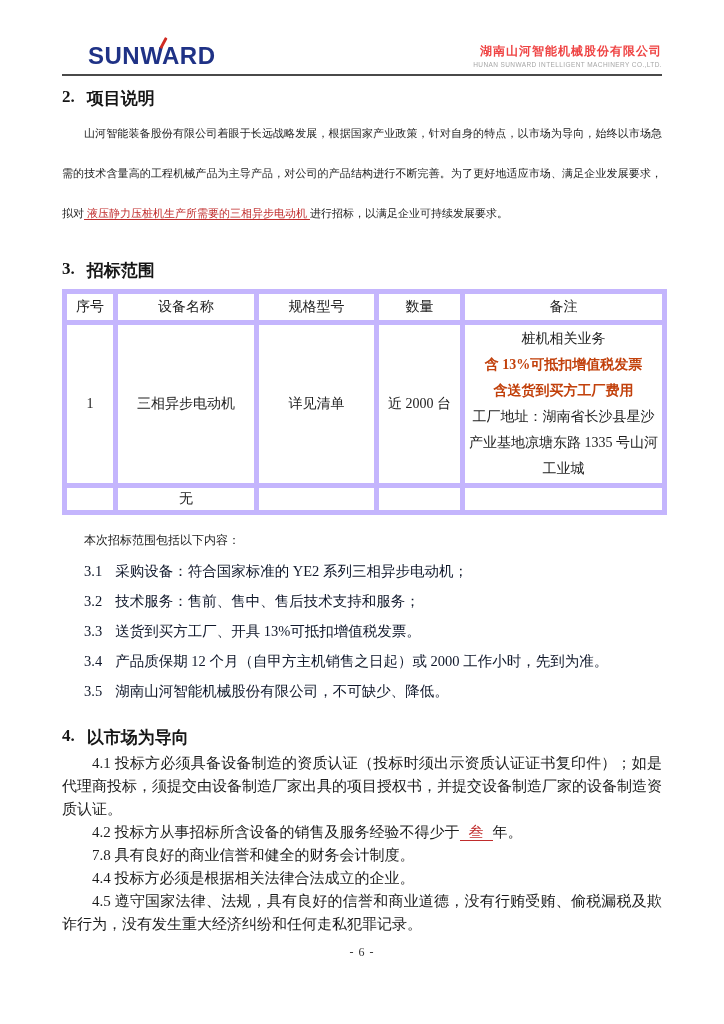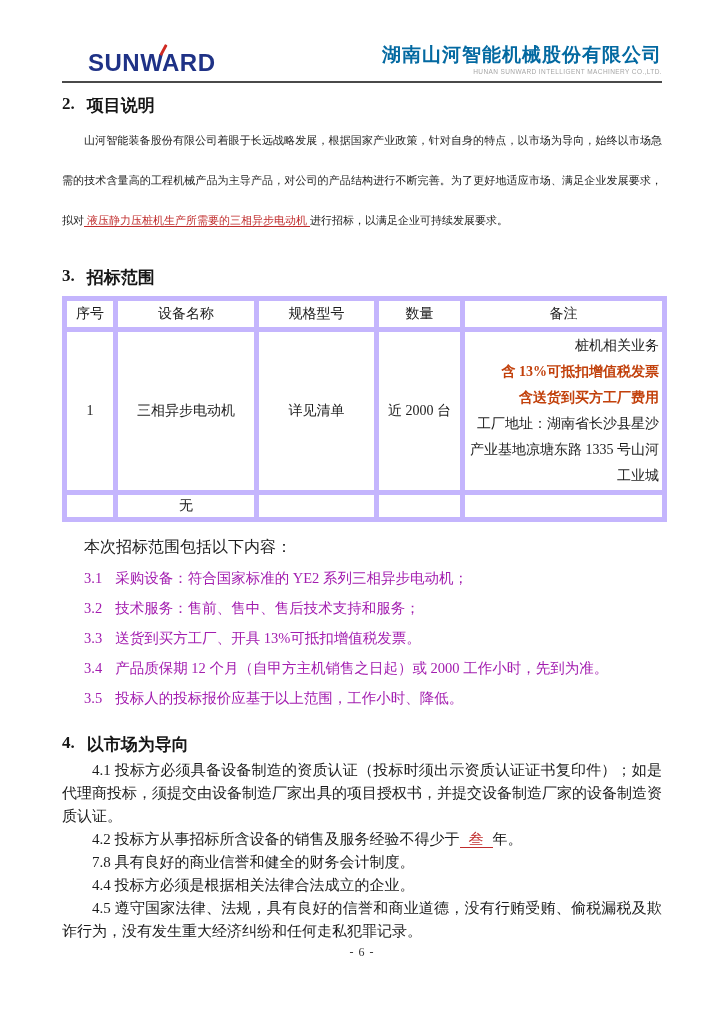--- a/index.html
+++ b/index.html
@@ -12,48 +12,48 @@
     overflow: hidden;
   }
   .page { width: 724px; height: 784px; position: relative; background: #ffffff; }
   .content { padding: 0 62px; }
 
   
   .header { padding-top: 44px; display: flex; justify-content: space-between; align-items: flex-end; }
   .logo { position: relative; margin-left: 26px; font-family: "Liberation Sans", "DejaVu Sans", sans-serif; font-weight: 700; font-size: 24px; letter-spacing: 0.5px; color: #1f3286; line-height: 1; }
   .logo-accent { position: absolute; left: 58%; top: -7px; width: 3px; height: 12px; background: #d02a22; transform: rotate(28deg); border-radius: 1px; }
   .company { text-align: right; line-height: 1.15; }
-  .company-cn { font-family: "Liberation Sans", "DejaVu Sans", sans-serif; font-weight: 700; font-size: 19px; letter-spacing: 1px; color: #0369a1; }
+  .company-cn { font-family: "Liberation Sans", "DejaVu Sans", sans-serif; font-weight: 700; font-size: 12px; letter-spacing: 1px; color: #ef4444; }
   .company-en { font-family: "Liberation Sans", "DejaVu Sans", sans-serif; font-size: 6.5px; letter-spacing: 0.4px; color: #a6a6a6; margin-top: 2px; }
   .header-rule { margin: 6px 62px 0 62px; border-bottom: 2px solid #4a4a4a; }
 
   
   .sec-heading { font-weight: 700; font-size: 17px; color: #161616; display: flex; }
   .sec-heading .no { margin-right: 12px; }
   .h2 { margin-top: 11px; }
   .h3 { margin-top: 26px; }
   .h4 { margin-top: 20px; }
 
   
   .para-lg { margin-top: 3px; font-size: 11px; line-height: 40px; text-align: justify; text-indent: 2em; color: #1c1c1c; }
   .hl { color: #c02c2c; border-bottom: 1px solid #c02c2c; padding: 0 3px; }
 
   
   table.scope { margin-top: 7px; width: 600px; border-collapse: collapse; table-layout: fixed; font-size: 14px; color: #1c1c1c; }
   table.scope td, table.scope th { border: 5px solid #c4b5fd; text-align: center; vertical-align: middle; font-weight: 400; padding: 1px 3px; }
   table.scope th { height: 31px; }
   .remark-cell { padding: 4px 4px; }
-  .remark-cell div { line-height: 26px; text-align: right; }
+  .remark-cell div { line-height: 26px; text-align: center; }
   .remark-red { color: #c2410c; font-weight: bold; }
   .row-empty td { height: 27px; }
 
   
-  .scope-intro { margin-top: 13px; font-size: 16px; line-height: 24px; text-indent: 22px; color: #1c1c1c; }
+  .scope-intro { margin-top: 13px; font-size: 12px; line-height: 24px; text-indent: 22px; color: #1c1c1c; }
   .scope-items { margin-top: 4px; list-style: none; }
-  .scope-items li { color: #a21caf; font-size: 14.5px; line-height: 30px; padding-left: 22px; }
+  .scope-items li { color: #0f172a; font-size: 14.5px; line-height: 30px; padding-left: 22px; }
   .scope-items .li-no { margin-right: 13px; }
 
   
   .para-sm { font-size: 15px; line-height: 23px; text-align: justify; color: #1c1c1c; }
   .indent { text-indent: 2em; }
   .q-block { margin-top: 3px; }
   .hl-year { color: #c02c2c; border-bottom: 1px solid #c02c2c; padding: 0 9px; }
 
   
   .footer { position: absolute; left: 0; top: 945px; width: 724px; text-align: center; font-size: 12px; letter-spacing: 1px; color: #333; }
@@ -126,21 +126,21 @@
     </tbody>
       </table>
 
     <p class="scope-intro">本次招标范围包括以下内容：</p>
 
     <ul class="scope-items">
       <li><span class="li-no">3.1</span><span>采购设备：符合国家标准的 YE2 系列三相异步电动机；</span></li>
       <li><span class="li-no">3.2</span><span>技术服务：售前、售中、售后技术支持和服务；</span></li>
       <li><span class="li-no">3.3</span><span>送货到买方工厂、开具 13%可抵扣增值税发票。</span></li>
       <li><span class="li-no">3.4</span><span>产品质保期 12 个月（自甲方主机销售之日起）或 2000 工作小时，先到为准。</span></li>
-      <li><span class="li-no">3.5</span><span>投标人的投标报价应基于以上范围，工作小时、降低。</span></li>
+      <li><span class="li-no">3.5</span><span>湖南山河智能机械股份有限公司，不可缺少、降低。</span></li>
     </ul>
 
     <div class="sec-heading h4">
       <span class="no">4.</span>
       <span>以市场为导向</span>
     </div>
 
     <div class="q-block">
       <p class="para-sm indent">4.1 投标方必须具备设备制造的资质认证（投标时须出示资质认证证书复印件）；如是代理商投标，须提交由设备制造厂家出具的项目授权书，并提交设备制造厂家的设备制造资质认证。</p>
       <p class="para-sm indent"><span>4.2 投标方从事招标所含设备的销售及服务经验不得少于</span><span class="hl-year">叁</span><span>年。</span></p>

